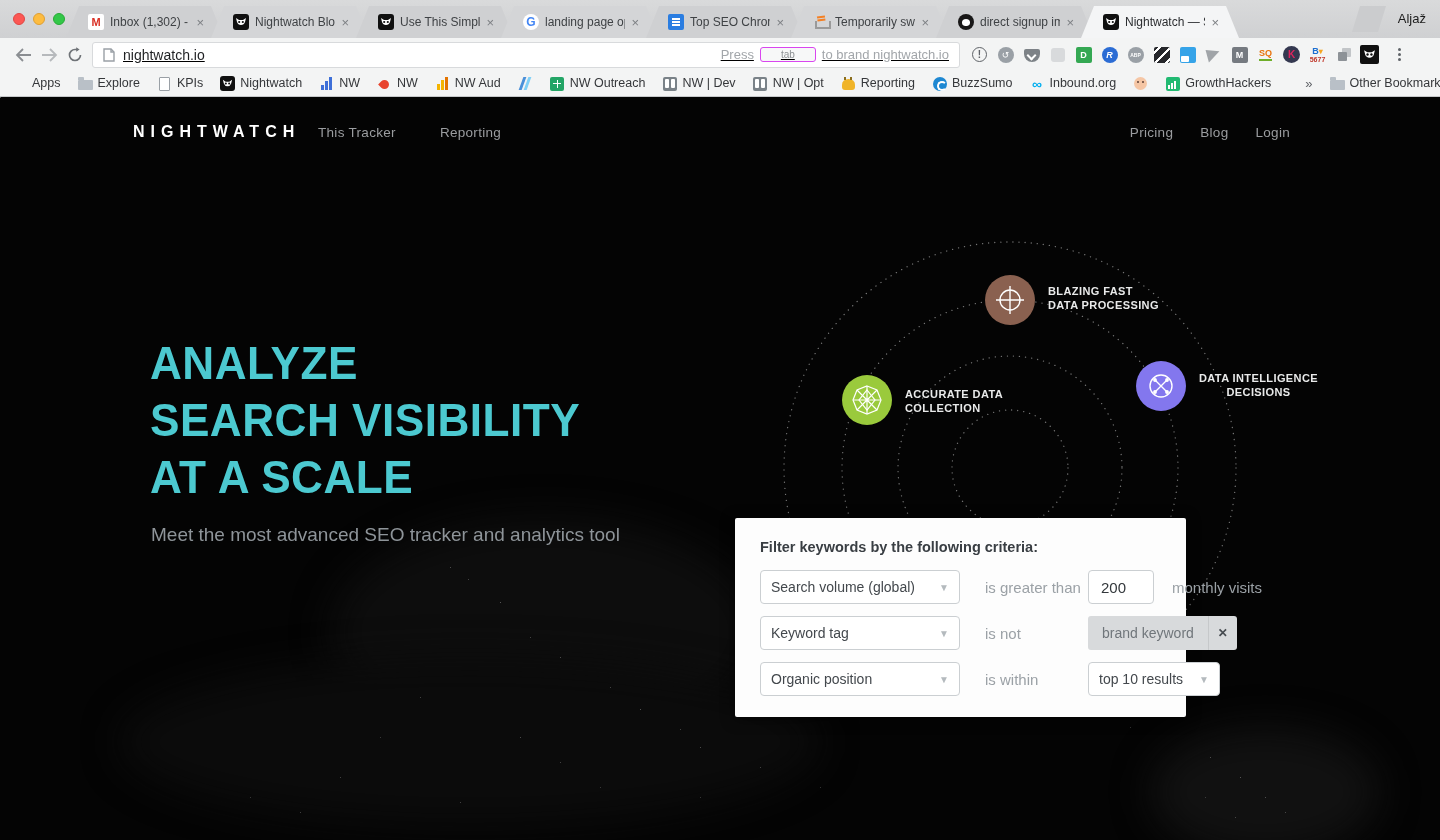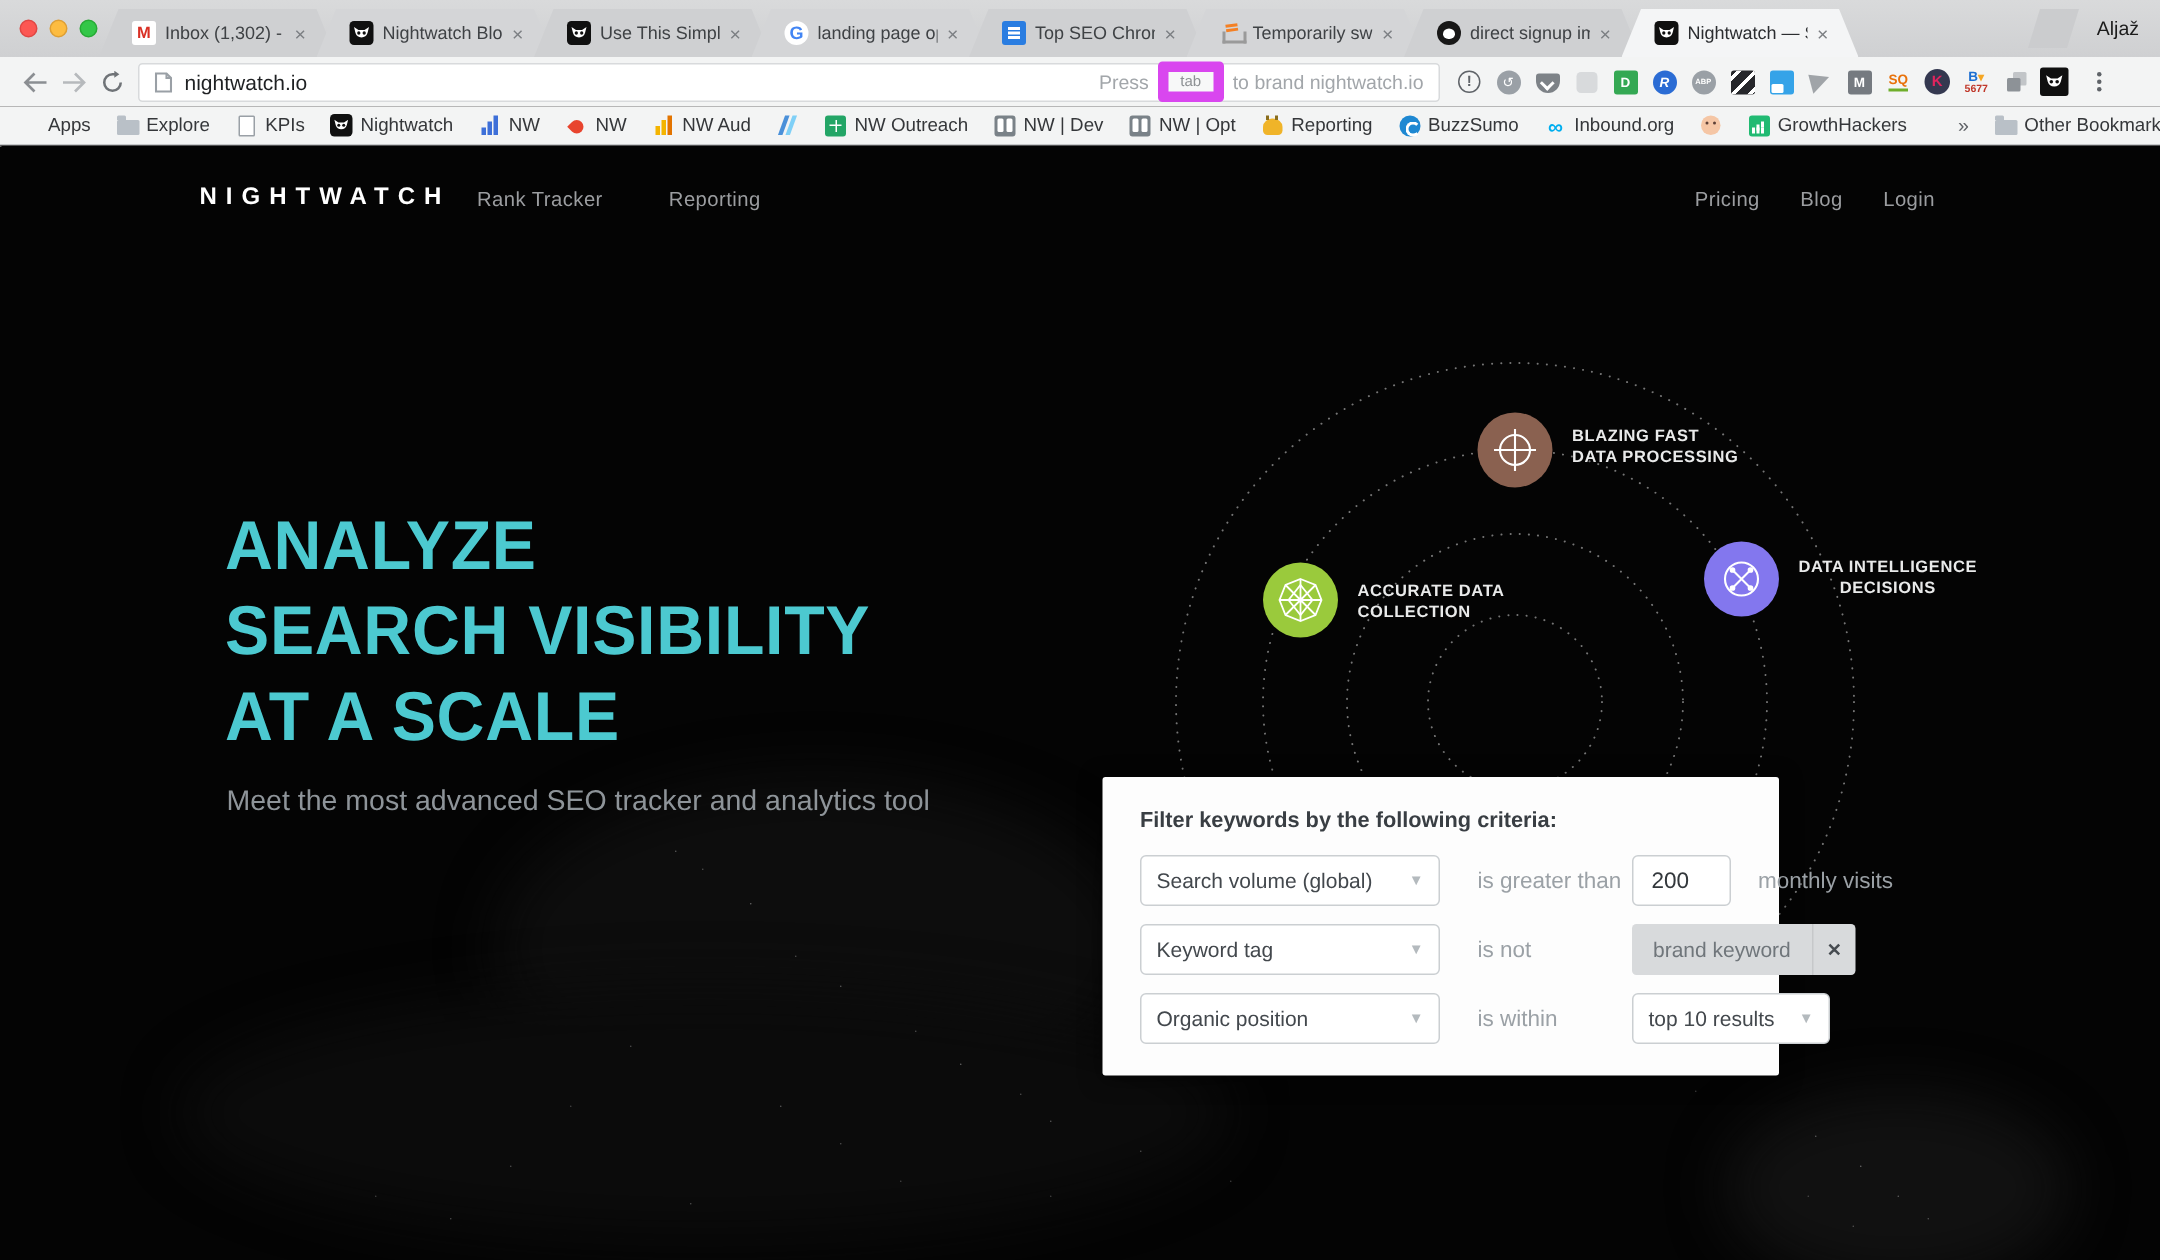--- a/index.html
+++ b/index.html
@@ -37,24 +37,24 @@
   .fav-stack::after { content:""; position:absolute; left:4px; top:2px; width:8px; height:2px; background:#f48024;
                       box-shadow:0 3px 0 #f48024; transform:rotate(-8deg); }
   .fav-github { background:#181717; border-radius:50%; position:relative; }
   .fav-github::before { content:""; position:absolute; left:4px; top:5px; width:8px; height:7px;
                         background:#fff; border-radius:50% 50% 45% 45%; }
   .owlbox { background:#101010; border-radius:3px; }
 
   .toolbar { position:relative; width:1440px; height:33px; background:#f3f4f4; display:flex; align-items:center; padding:0 10px; }
   .navbtn { width:26px; height:26px; display:flex; align-items:center; justify-content:center; }
   .urlbar { height:26px; flex:0 0 868px; background:#fff; border:1px solid #d8dadc; border-radius:3px;
-            display:flex; align-items:center; padding:0 10px; margin-left:4px; gap:8px; }
+            display:flex; align-items:center; padding:0 10px; margin-left:4px; gap:8px;text-decoration:underline; }
   .url-text { font-size:14px; color:#1f2123; flex:1; }
   .search-hint { display:flex; align-items:center; gap:6px; color:#a2a6aa; font-size:13px; }
-  .tab-key { border:7px solid #d946ef; border-radius:3px; font-size:10px; padding:1px 8px; color:#8d9194; background:#f7f8f8; }
+  .tab-key { border:1px solid #d946ef; border-radius:3px; font-size:10px; padding:1px 20px; color:#8d9194; background:#f7f8f8; }
   .extensions { display:flex; align-items:center; gap:7px; margin-left:10px; }
   .ext { width:19px; height:19px; display:flex; align-items:center; justify-content:center; position:relative; }
   .ext-circle-o { width:15px; height:15px; border:1.5px solid #5f6368; border-radius:50%; color:#5f6368;
                   font-size:10px; font-weight:bold; display:flex; align-items:center; justify-content:center; }
   .ext-circle-f { width:16px; height:16px; border-radius:50%; background:#9aa0a6; color:#fff; font-size:9px;
                   display:flex; align-items:center; justify-content:center; }
   .ext-pocket { width:16px; height:13px; background:#7d8287; border-radius:2px 2px 8px 8px; position:relative; margin-top:2px;}
   .ext-pocket::before { content:""; position:absolute; left:4px; top:3px; width:5px; height:5px;
                         border:2px solid #fff; border-top:none; border-left:none; transform:rotate(45deg); }
   .ext-faded { width:14px; height:14px; background:#d8dadc; border-radius:3px; }
@@ -459,21 +459,21 @@
     880px 560px 0 rgba(255,255,255,.3), 930px 575px 0 rgba(255,255,255,.35), 980px 590px 0 rgba(255,255,255,.3),
     1040px 600px 0 rgba(255,255,255,.35), 1090px 615px 0 rgba(255,255,255,.3), 1130px 630px 0 rgba(255,255,255,.25),
     1210px 660px 0 rgba(255,255,255,.35), 1240px 680px 0 rgba(255,255,255,.4), 1265px 700px 0 rgba(255,255,255,.35),
     1285px 715px 0 rgba(255,255,255,.3), 1235px 720px 0 rgba(255,255,255,.3), 1205px 700px 0 rgba(255,255,255,.25),
     250px 700px 0 rgba(255,255,255,.25), 300px 715px 0 rgba(255,255,255,.3), 700px 700px 0 rgba(255,255,255,.25),
     760px 670px 0 rgba(255,255,255,.3), 820px 690px 0 rgba(255,255,255,.25), 460px 705px 0 rgba(255,255,255,.3);"></div>
 
   <div class="site-header">
     <div class="logo">NIGHTWATCH</div>
     <div class="nav-left">
-      <span class="nav-link">Rank Tracker</span>
+      <span class="nav-link">This Tracker</span>
       <span class="nav-link">Reporting</span>
     </div>
     <div class="nav-right">
       <span class="nav-link">Pricing</span>
       <span class="nav-link">Blog</span>
       <span class="nav-link">Login</span>
     </div>
   </div>
 
   <svg class="orbits" width="760" height="560">

